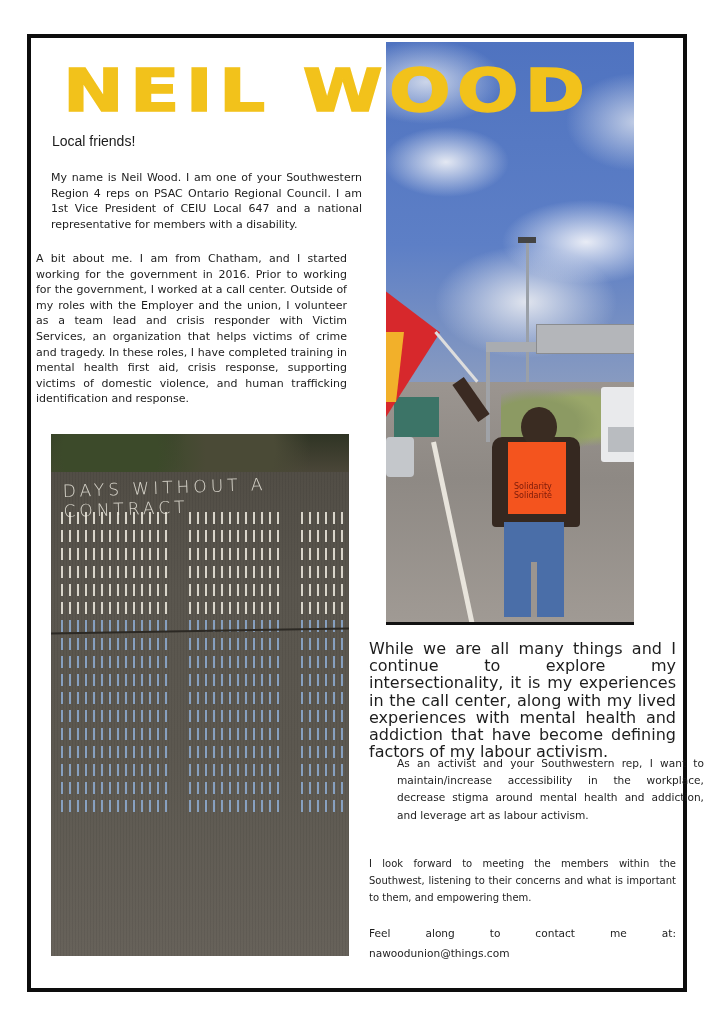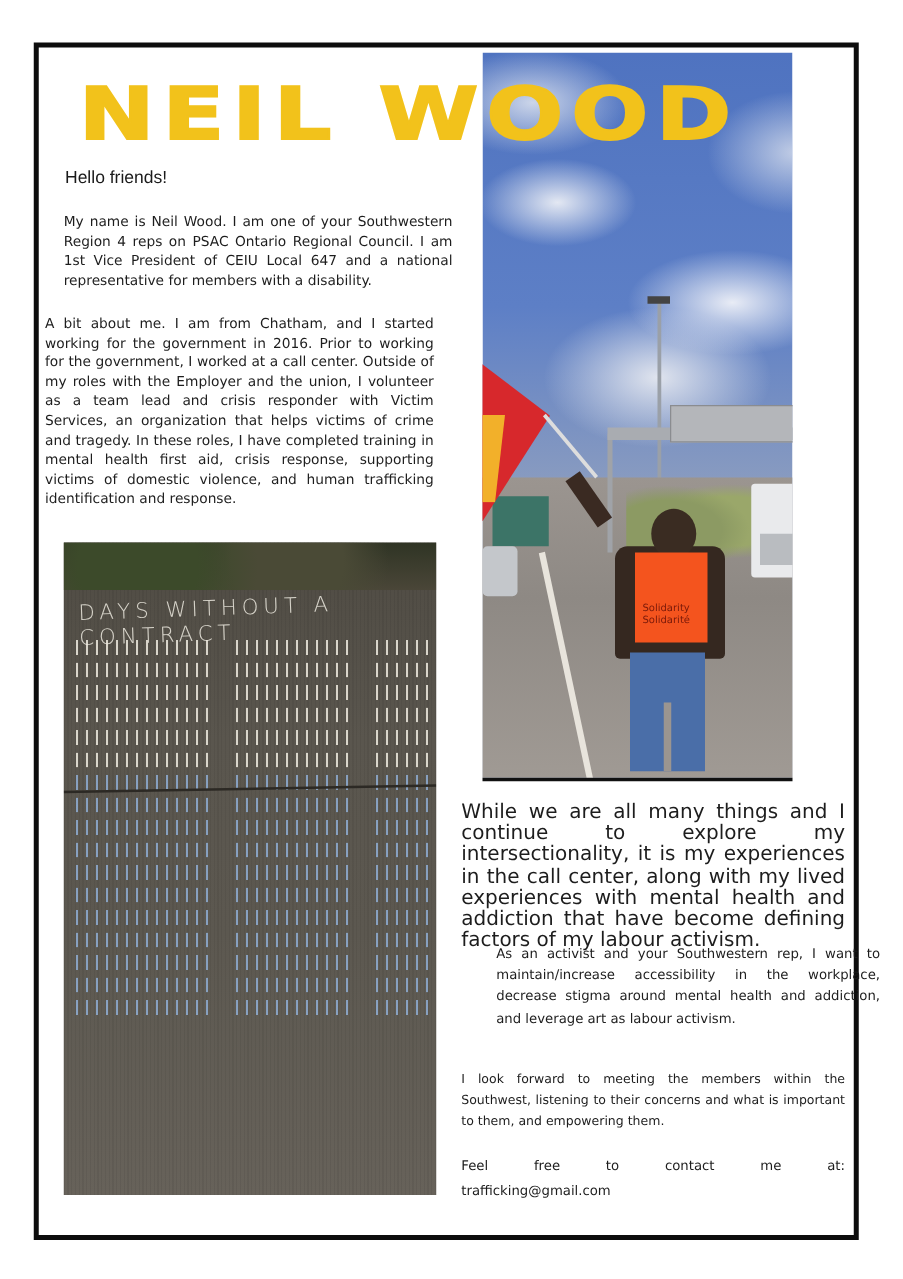--- a/index.html
+++ b/index.html
@@ -110,21 +110,21 @@
   <div class="person-arm"></div>
   <div class="person-body"></div>
   <div class="person-head"></div>
   <div class="vest"></div>
   <div class="vest-text">Solidarity Solidarité</div>
   <div class="legs"></div>
   <div class="legs-gap"></div>
 </div>
 
 <h1 class="title">NEIL WOOD</h1>
-<p class="greeting">Hello friends!</p>
+<p class="greeting">Local friends!</p>
 
 <p class="para p1">My name is Neil Wood. I am one of your Southwestern Region 4 reps on PSAC Ontario Regional Council. I am 1st Vice President of CEIU Local 647 and a national representative for members with a disability.</p>
 <p class="para p2">A bit about me. I am from Chatham, and I started working for the government in 2016. Prior to working for the government, I worked at a call center. Outside of my roles with the Employer and the union, I volunteer as a team lead and crisis responder with Victim Services, an organization that helps victims of crime and tragedy. In these roles, I have completed training in mental health first aid, crisis response, supporting victims of domestic violence, and human trafficking identification and response.</p>
 
 <div class="photo-chalk">
   <div class="grass"></div>
   <div class="chalk-title">Days without a contract</div>
   <div class="tally-rows">
     <div class="tally"></div>
     <div class="tally"></div>
@@ -143,14 +143,14 @@
     <div class="tally blue"></div>
     <div class="tally blue"></div>
     <div class="tally blue"></div>
   </div>
   <div class="crack"></div>
 </div>
 
 <p class="para p3">While we are all many things and I continue to explore my intersectionality, it is my experiences in the call center, along with my lived experiences with mental health and addiction that have become defining factors of my labour activism.</p>
 <p class="para p4">As an activist and your Southwestern rep, I want to maintain/increase accessibility in the workplace, decrease stigma around mental health and addiction, and leverage art as labour activism.</p>
 <p class="para p5">I look forward to meeting the members within the Southwest, listening to their concerns and what is important to them, and empowering them.</p>
-<p class="para p6">Feel free to contact me at:</p>
-<span class="email">trafficking@gmail.com</span>
+<p class="para p6">Feel along to contact me at:</p>
+<span class="email">nawoodunion@things.com</span>
 
 </body></html>

